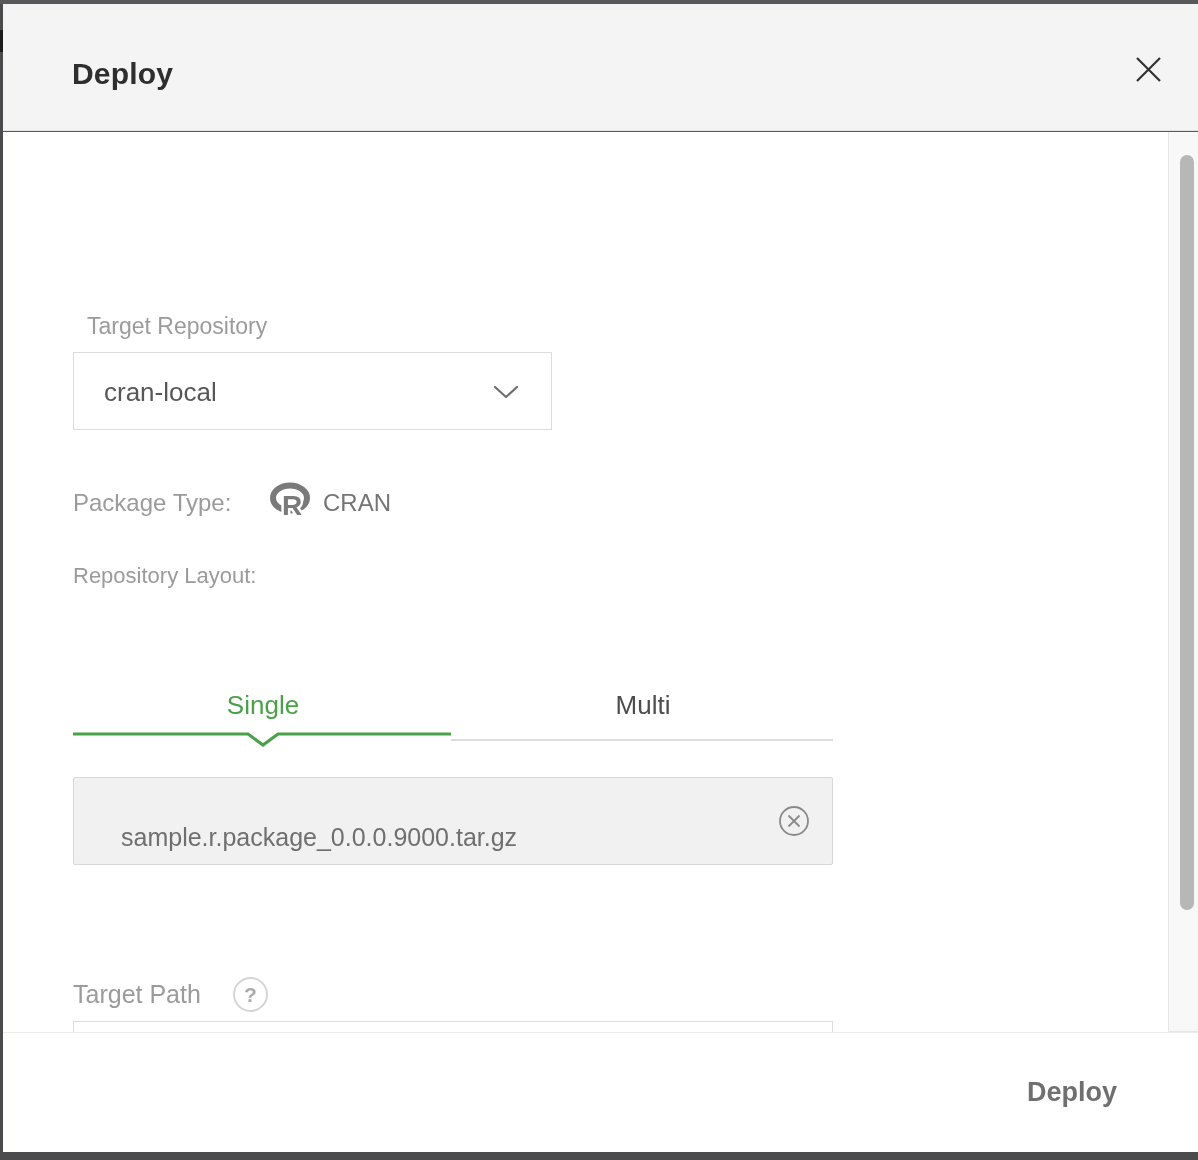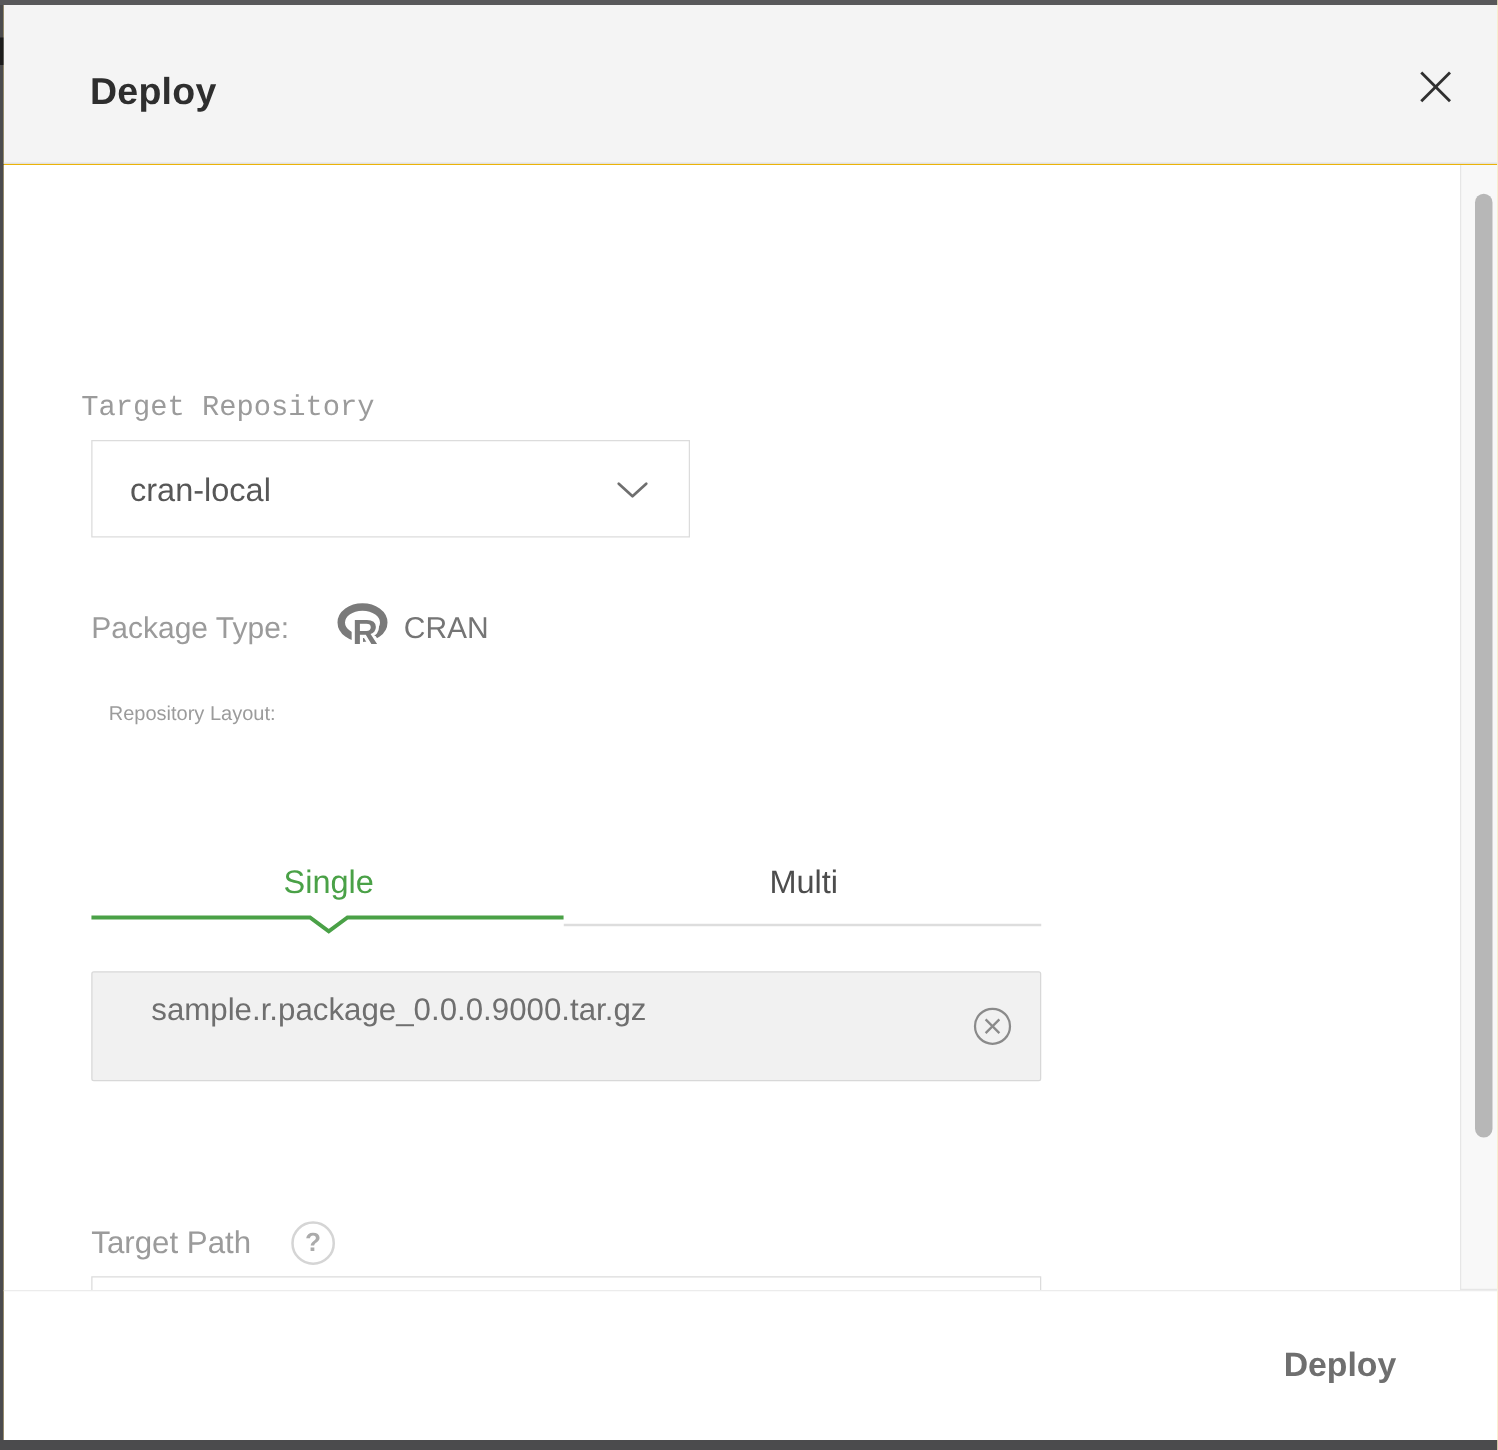--- a/index.html
+++ b/index.html
@@ -5,59 +5,59 @@
   :root{
     --accent-green:#4aa147;
     --label-gray:#9b9b9b;
     --text-dark:#2e2e2e;
     --text-mid:#6f6f6f;
     --border-light:#dcdcdc;
   }
   *{margin:0;padding:0;box-sizing:border-box;}
   html,body{width:1198px;height:1160px;}
   body{font-family:"Liberation Sans",sans-serif;background:#ffffff;overflow:hidden;}
-  .screen{position:relative;width:1198px;height:1160px;background:#eab308;}
+  .screen{position:relative;width:1198px;height:1160px;background:#15803d;}
 
   
   .edge-top{position:absolute;left:0;top:0;width:1198px;height:4px;background:#58585a;}
   .edge-left{position:absolute;left:0;top:4px;width:3px;height:1148px;background:#4b4b4d;}
   .edge-left-dark{position:absolute;left:0;top:30px;width:3px;height:22px;background:#1c1c1c;}
   .edge-bottom{position:absolute;left:0;top:1152px;width:1198px;height:8px;background:#4b4b4d;}
 
   
   .modal-header{position:absolute;left:3px;top:4px;width:1195px;height:127px;background:#f4f4f4;border-bottom:1px solid #e2e2e2;}
   .modal-title{position:absolute;left:69px;top:53px;font-size:30px;font-weight:700;color:var(--text-dark);letter-spacing:0.2px;}
   .close-btn{position:absolute;left:1128px;top:48px;width:34px;height:34px;cursor:pointer;display:flex;align-items:center;justify-content:center;}
 
   
   .modal-body{position:absolute;left:3px;top:132px;width:1165px;height:900px;background:#ffffff;}
 
   .field-label{position:absolute;font-size:23px;color:var(--label-gray);}
-  .lbl-repo{left:62px;top:181px;font-family:Liberation Mono, monospace;}
+  .lbl-repo{left:84px;top:181px;}
   .select-box{position:absolute;left:70px;top:220px;width:479px;height:78px;background:#fff;border:1px solid var(--border-light);cursor:pointer;text-align:center;}
   .select-value{position:absolute;left:30px;top:24px;font-size:26px;color:#575757;}
   .select-chevron{position:absolute;right:32px;top:32px;}
 
   .lbl-pkg{left:70px;top:357px;font-size:24px;text-align:center;}
   .r-logo{position:absolute;left:266px;top:350px;}
   .pkg-value{position:absolute;left:320px;top:357px;font-size:24px;color:#757575;}
 
-  .lbl-layout{left:84px;top:431px;font-size:16px;}
+  .lbl-layout{left:70px;top:431px;font-size:22px;}
   .layout-value{position:absolute;left:68px;top:466px;font-family:"DejaVu Sans Mono",monospace;font-size:25px;color:#3f3f3f;letter-spacing:-0.5px;}
 
   
   .tab{position:absolute;top:558px;width:380px;text-align:center;font-size:26px;cursor:pointer;}
   .tab-single{left:70px;color:var(--accent-green);}
   .tab-multi{left:450px;color:#4d4d4d;}
   .underline-active{position:absolute;left:70px;top:600px;width:378px;height:16px;}
   .underline-inactive{position:absolute;left:448px;top:607px;width:382px;height:2px;background:#dddddd;}
 
   
   .file-chip{position:absolute;left:70px;top:645px;width:760px;height:88px;background:#f1f1f1;border:1px solid #d8d8d8;border-radius:2px;}
-  .file-name{position:absolute;left:47px;top:16px;font-size:25px;color:#6f6f6f;}
+  .file-name{position:absolute;left:47px;top:45px;font-size:25px;color:#6f6f6f;}
   .chip-remove{position:absolute;right:22px;top:27px;width:32px;height:32px;cursor:pointer;}
 
   
   .lbl-path{left:70px;top:848px;font-size:25px;}
   .help-icon{position:absolute;left:230px;top:845px;width:35px;height:35px;border:2px solid #d5d5d5;border-radius:50%;display:flex;align-items:center;justify-content:center;font-size:21px;font-weight:700;color:#ababab;cursor:pointer;background:#fff;}
   .path-input{position:absolute;left:70px;top:889px;width:760px;height:77px;border:1px solid var(--border-light);background:#fff;font-family:"Liberation Sans",sans-serif;font-size:25px;color:#5a5a5a;padding:0 28px;outline:none;}
 
   
   .scroll-track{position:absolute;left:1168px;top:132px;width:30px;height:900px;background:#f8f8f8;border-left:1px solid #e6e6e6;border-bottom:1px solid #e6e6e6;}
   .scroll-thumb{position:absolute;left:11px;top:23px;width:14px;height:755px;background:#b7b7b7;border-radius:8px;cursor:grab;}

